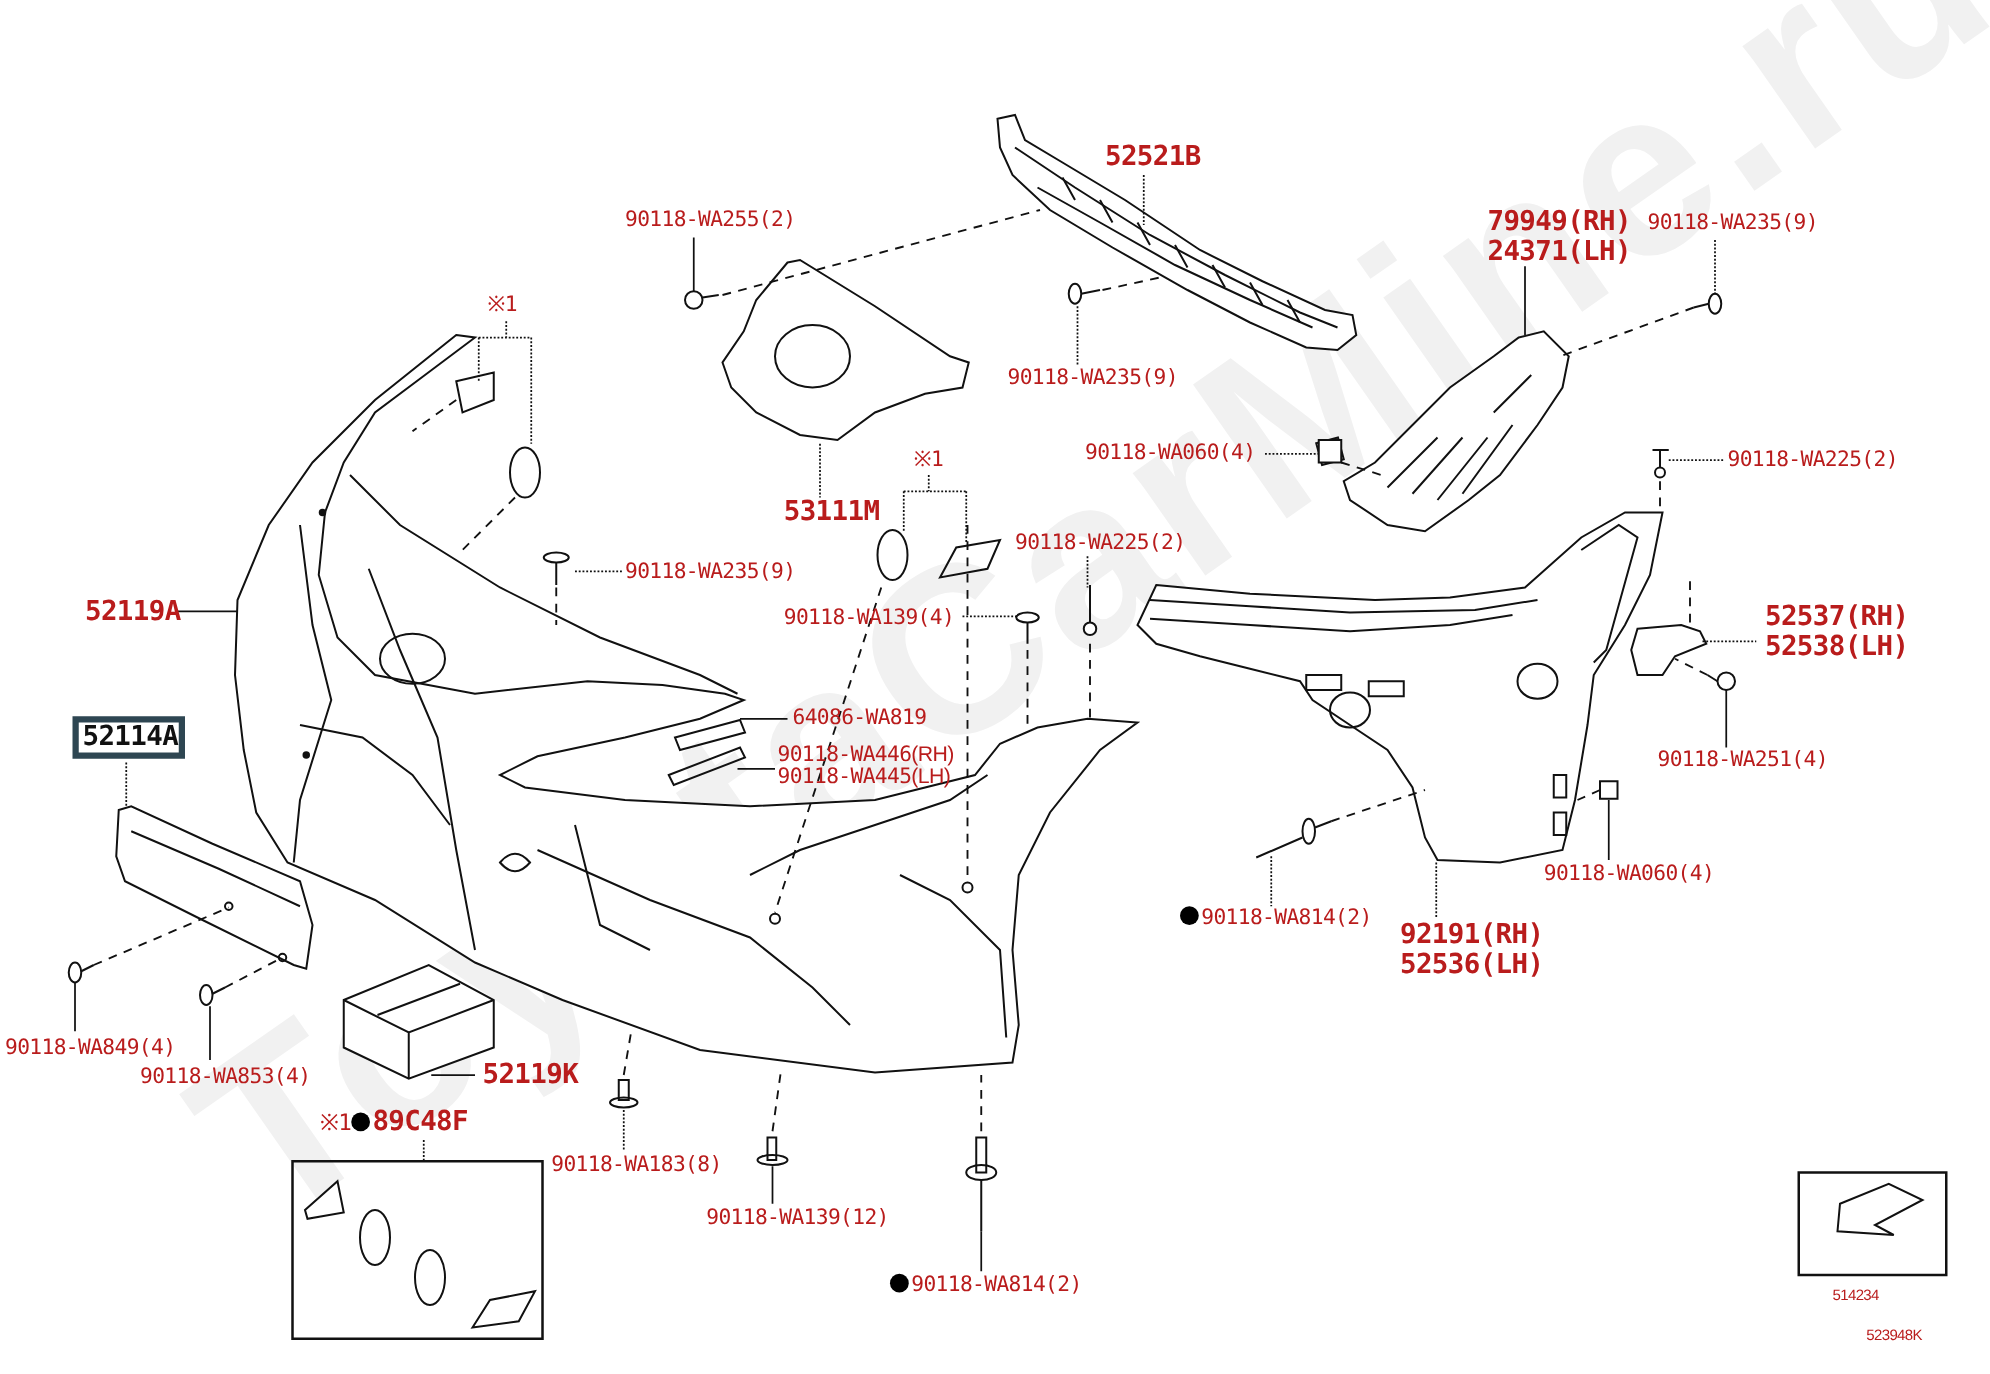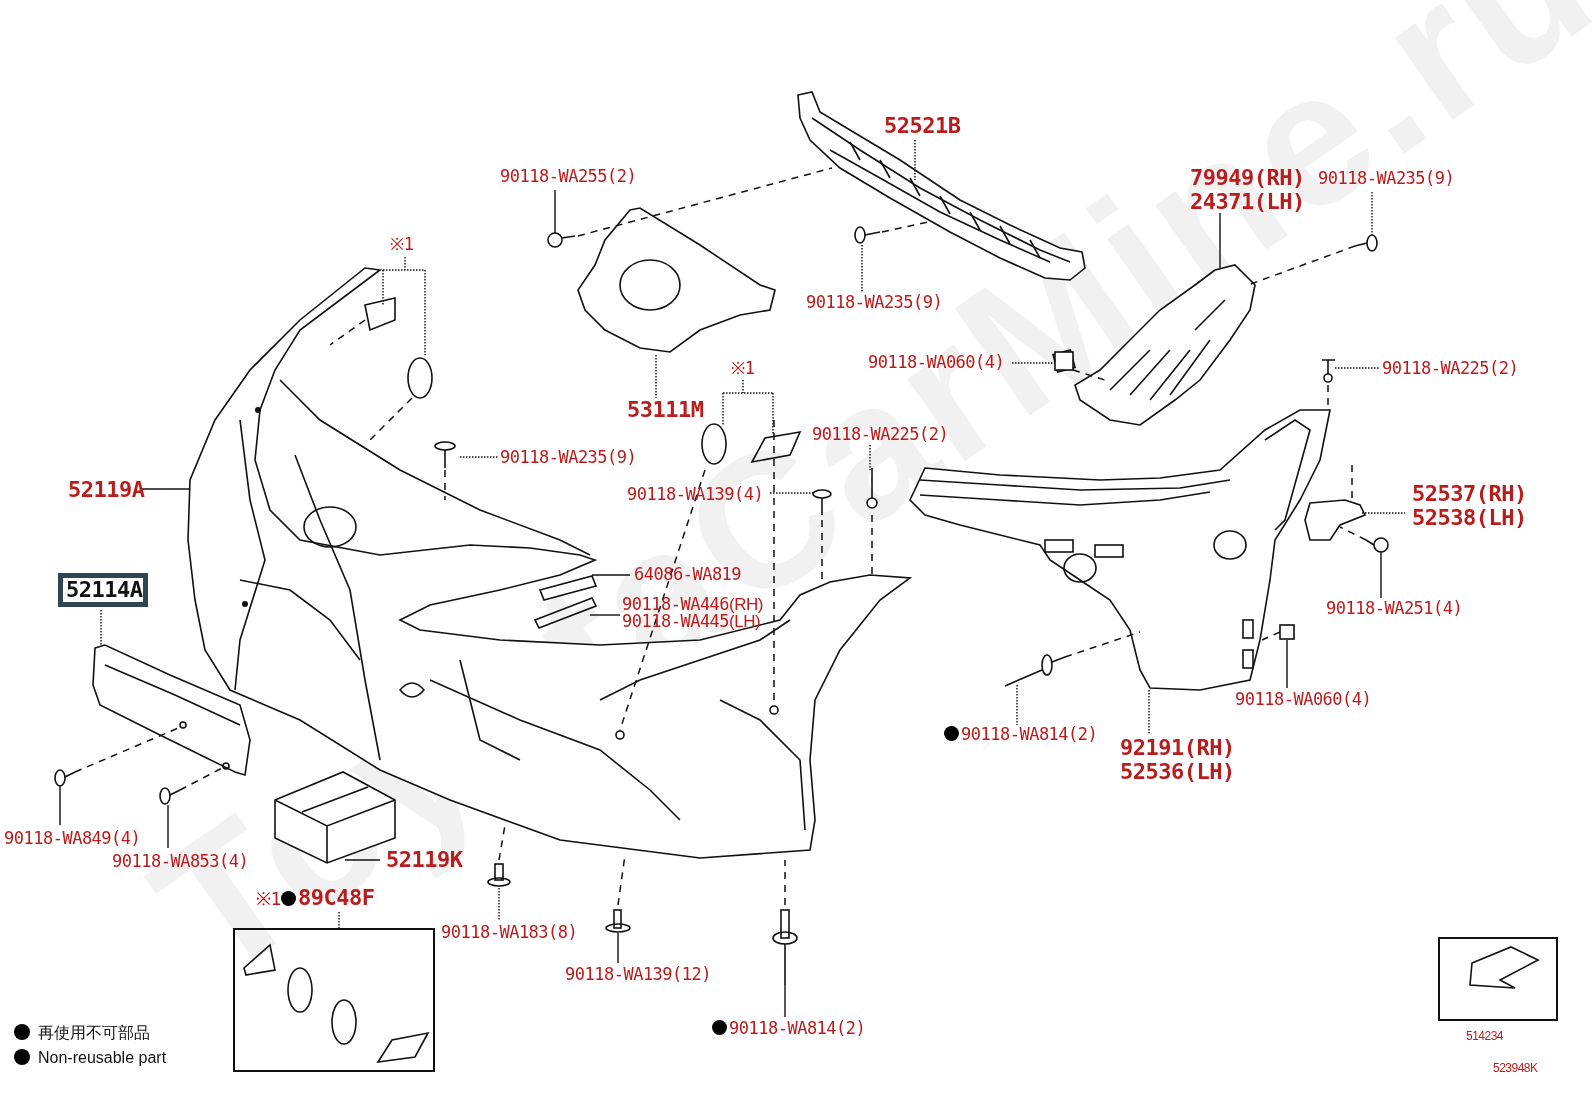--- a/index.html
+++ b/index.html
@@ -254,21 +254,17 @@
   <div class="lbl" style="left:1235px;top:689px">90118-WA060(4)</div>
   <div class="lbl" style="left:944px;top:724px"><span class="dot"></span><span>90118-WA814(2)</span></div>
   <div class="lbl" style="left:4px;top:828px">90118-WA849(4)</div>
   <div class="lbl" style="left:112px;top:851px">90118-WA853(4)</div>
   <div class="lbl" style="left:441px;top:922px">90118-WA183(8)</div>
   <div class="lbl" style="left:565px;top:964px">90118-WA139(12)</div>
   <div class="lbl" style="left:712px;top:1018px"><span class="dot"></span><span>90118-WA814(2)</span></div>
 
   <div class="inset-box"></div>
 
-  <div class="legend">
-    <div><span class="dot"></span><span>再使用不可部品</span></div>
-    <div><span class="dot"></span><span>Non-reusable part</span></div>
-  </div>
 
   <div class="ref-box"></div>
   <div class="lbl sans" style="left:1466px;top:1026px;font-family:'Liberation Sans',sans-serif;font-size:12px">514234</div>
   <div class="lbl sans" style="left:1493px;top:1058px;font-family:'Liberation Sans',sans-serif;font-size:12px">523948K</div>
 </div>
 
 </body></html>

